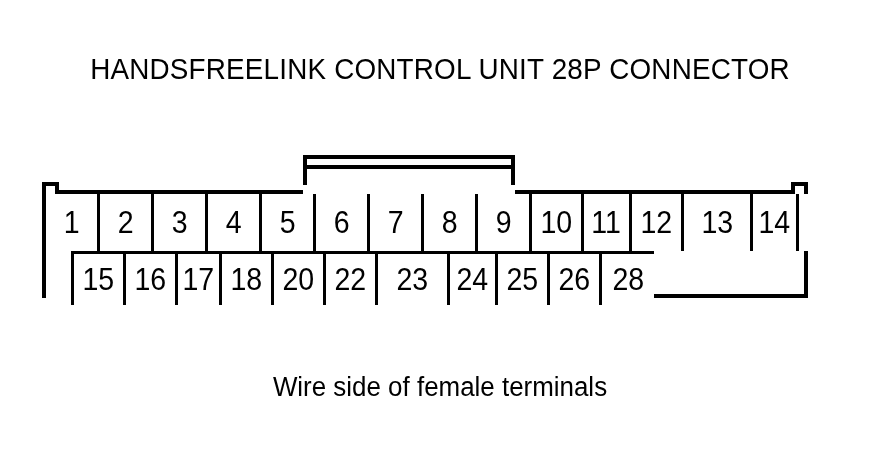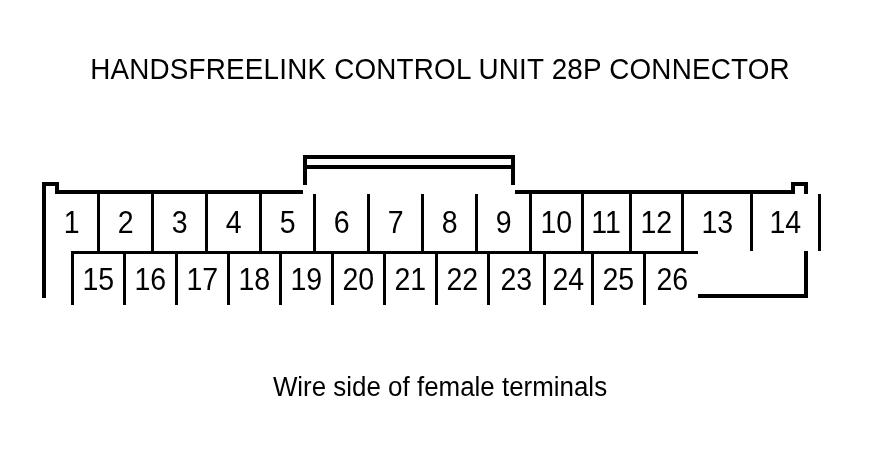--- a/index.html
+++ b/index.html
@@ -215,65 +215,62 @@
       </div>
     <div class="cell" style="width:48px">
         <span class="num">11</span>
       </div>
     <div class="cell" style="width:52px">
         <span class="num">12</span>
       </div>
     <div class="cell" style="width:69px">
         <span class="num">13</span>
       </div>
-    <div class="cell" style="width:68px">
+    <div class="cell" style="width:46px">
         <span class="num">14</span>
       </div>
     <div class="cell blank" style="width:28px">
         <span class="num"></span>
       </div>
   </div>
 
   <div class="row row-bottom">
     <div class="cell blank" style="width:28px">
         <span class="num"></span>
       </div>
     <div class="cell" style="width:52px">
         <span class="num">15</span>
       </div>
     <div class="cell" style="width:52px">
         <span class="num">16</span>
       </div>
-    <div class="cell" style="width:52px">
+    <div class="cell" style="width:44px">
         <span class="num">17</span>
       </div>
     <div class="cell" style="width:52px">
         <span class="num">18</span>
       </div>
     <div class="cell" style="width:52px">
-        <span class="num">19</span>
-      </div>
-    <div class="cell" style="width:52px">
         <span class="num">20</span>
       </div>
     <div class="cell" style="width:52px">
-        <span class="num">21</span>
-      </div>
-    <div class="cell" style="width:52px">
         <span class="num">22</span>
       </div>
-    <div class="cell" style="width:56px">
+    <div class="cell" style="width:72px">
         <span class="num">23</span>
       </div>
     <div class="cell" style="width:48px">
         <span class="num">24</span>
       </div>
     <div class="cell" style="width:52px">
         <span class="num">25</span>
       </div>
     <div class="cell" style="width:52px">
         <span class="num">26</span>
       </div>
+    <div class="cell" style="width:52px">
+        <span class="num">28</span>
+      </div>
   </div>
 
 </div>
 
 <div class="caption">Wire side of female terminals</div>
 
 </body></html>

